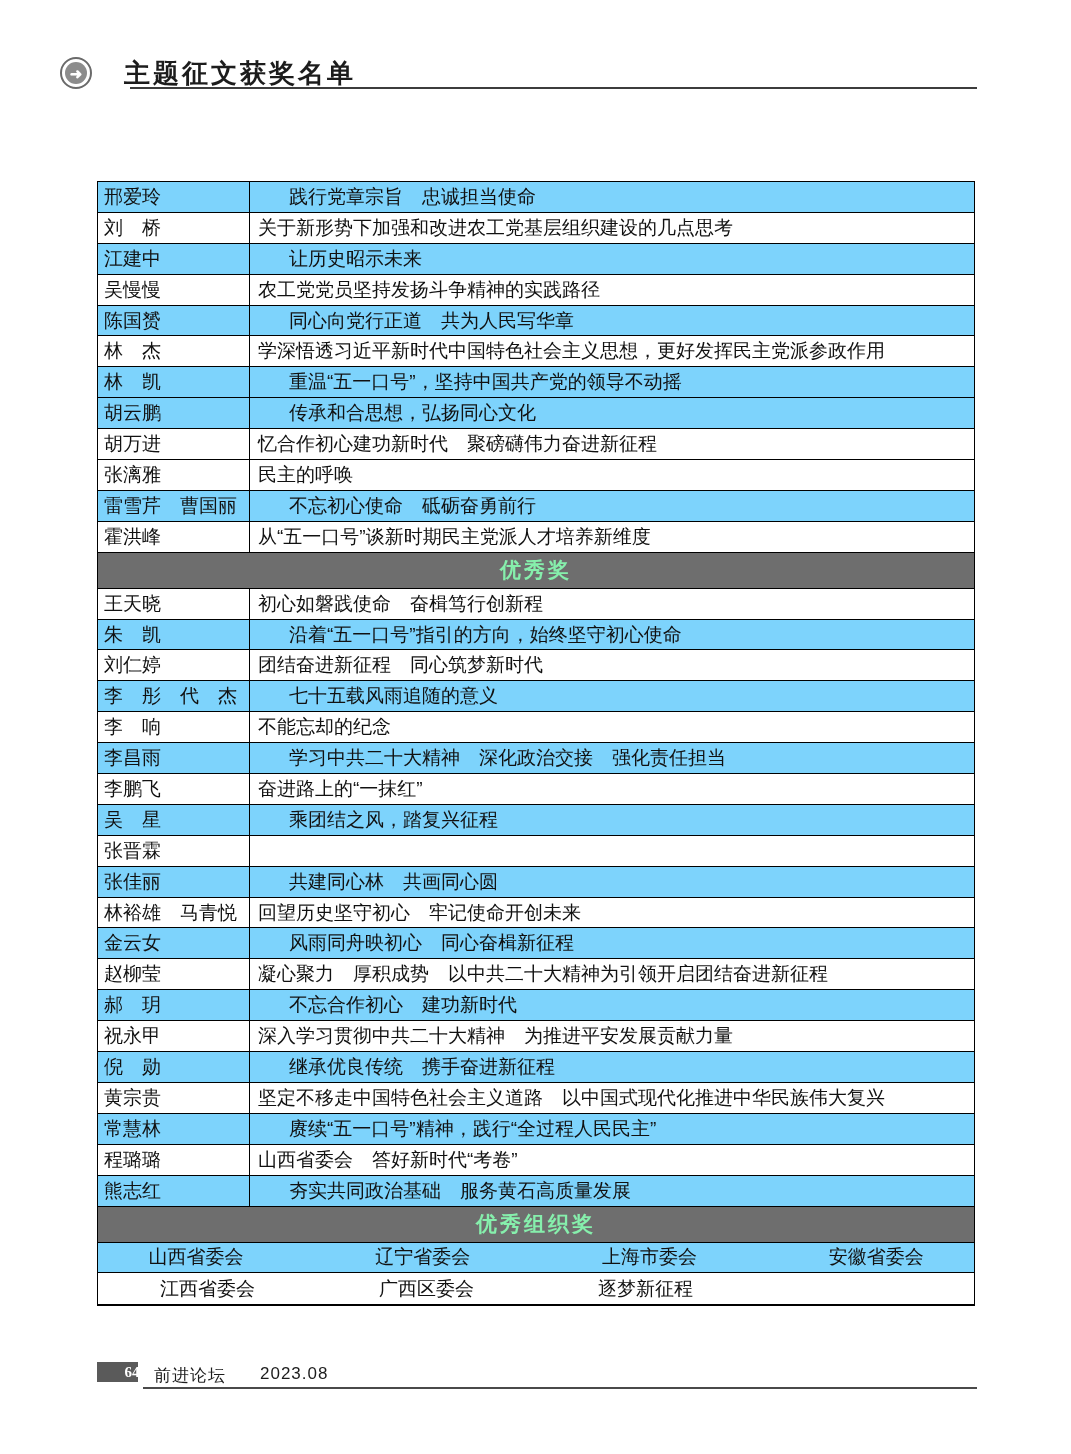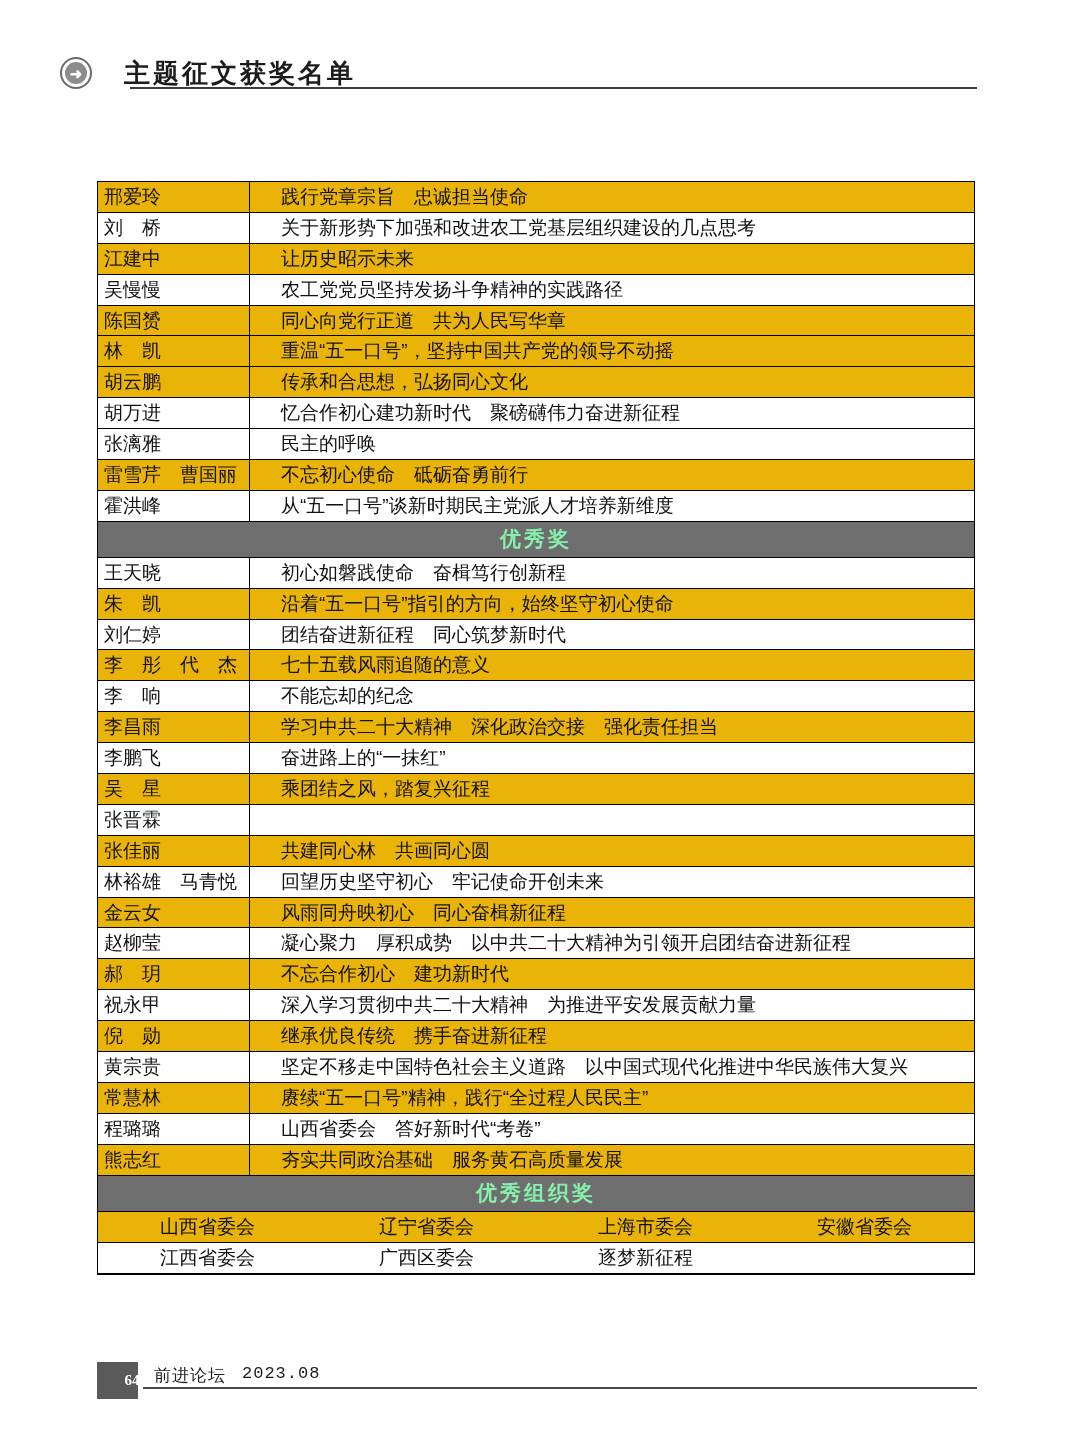--- a/index.html
+++ b/index.html
@@ -41,60 +41,60 @@
     border-bottom-width: 2.5px;
     background: #fff;
   }
   .t-row {
     display: flex; align-items: stretch;
     height: 30.9px;
     border-bottom: 1px solid #000;
     font-size: 19px;
   }
   .t-row:last-child { border-bottom: none; }
-  .t-row.shaded { background: #eab308; }
+  .t-row.shaded { background: #7dd3fc; gap: 31px; }
   .c-name {
     width: 152px; flex: 0 0 152px;
     border-right: 1px solid #000;
     display: flex; align-items: center;
     padding-left: 6px;
     white-space: nowrap; overflow: hidden;
   }
   .c-title {
     flex: 1;
     display: flex; align-items: center;
     padding-left: 8px;
-    white-space: nowrap; overflow: hidden; margin-left: 23px;
+    white-space: nowrap; overflow: hidden;
   }
   .t-sec {
     height: 36px;
     border-bottom: 1px solid #000;
     background: #6e6e6e; color: #86efac;
     display: flex; align-items: center; justify-content: center;
     font-size: 21px; font-weight: 700; letter-spacing: 3px;
   }
   .t-row.org .c-org {
     flex: 1 1 25%;
     display: flex; align-items: center; justify-content: center;
     white-space: nowrap;
   }
   
   .pagenum {
     position: absolute; left: 97px; top: 1362px;
-    width: 41px; height: 37px;
+    width: 41px; height: 20px;
     background: #5a5a5a; color: #fff;
     display: flex; align-items: center; justify-content: center;
     font-size: 15px; font-weight: 700;
     font-family: "Liberation Serif", serif;
     padding-left: 29px;
   }
   .footer-text {
     position: absolute; left: 154px; top: 1364px;
     font-size: 17px; color: #1c1c1c; letter-spacing: 1px;
-    display: flex; gap: 16px; font-family: Liberation Mono, monospace;
+    display: flex; gap: 34px;
   }
   .footer-rule {
     position: absolute; left: 143px; top: 1387px;
     width: 834px; height: 1.5px; background: #4a4a4a;
   }
 </style>
 </head>
 <body>
 
 <span class="hdr-icon">
@@ -116,20 +116,24 @@
       <div class="c-name">江建中</div>
       <div class="c-title">让历史昭示未来</div>
     </div>
     <div class="t-row">
       <div class="c-name">吴慢慢</div>
       <div class="c-title">农工党党员坚持发扬斗争精神的实践路径</div>
     </div>
     <div class="t-row shaded">
       <div class="c-name">陈国赟</div>
       <div class="c-title">同心向党行正道　共为人民写华章</div>
+    </div>
+    <div class="t-row">
+      <div class="c-name">林　杰</div>
+      <div class="c-title">学深悟透习近平新时代中国特色社会主义思想，更好发挥民主党派参政作用</div>
     </div>
     <div class="t-row shaded">
       <div class="c-name">林　凯</div>
       <div class="c-title">重温“五一口号”，坚持中国共产党的领导不动摇</div>
     </div>
     <div class="t-row shaded">
       <div class="c-name">胡云鹏</div>
       <div class="c-title">传承和合思想，弘扬同心文化</div>
     </div>
     <div class="t-row">

